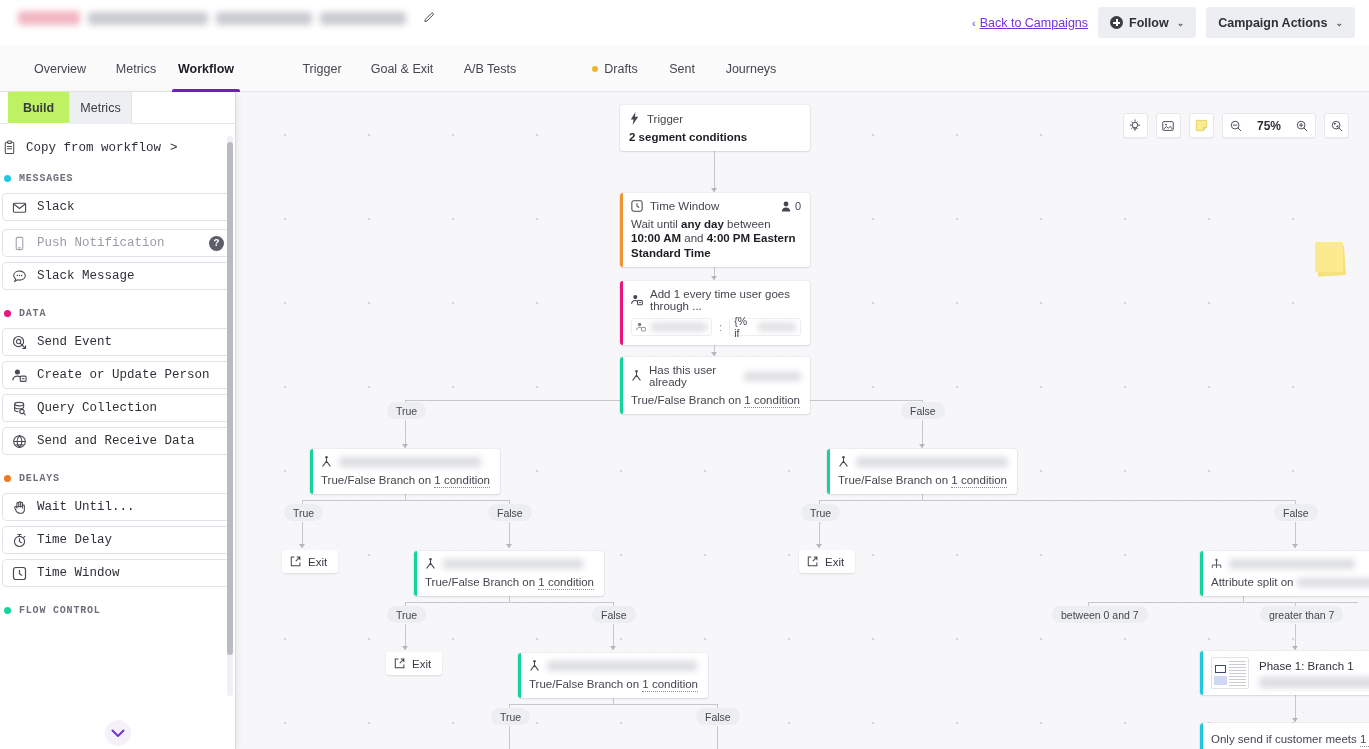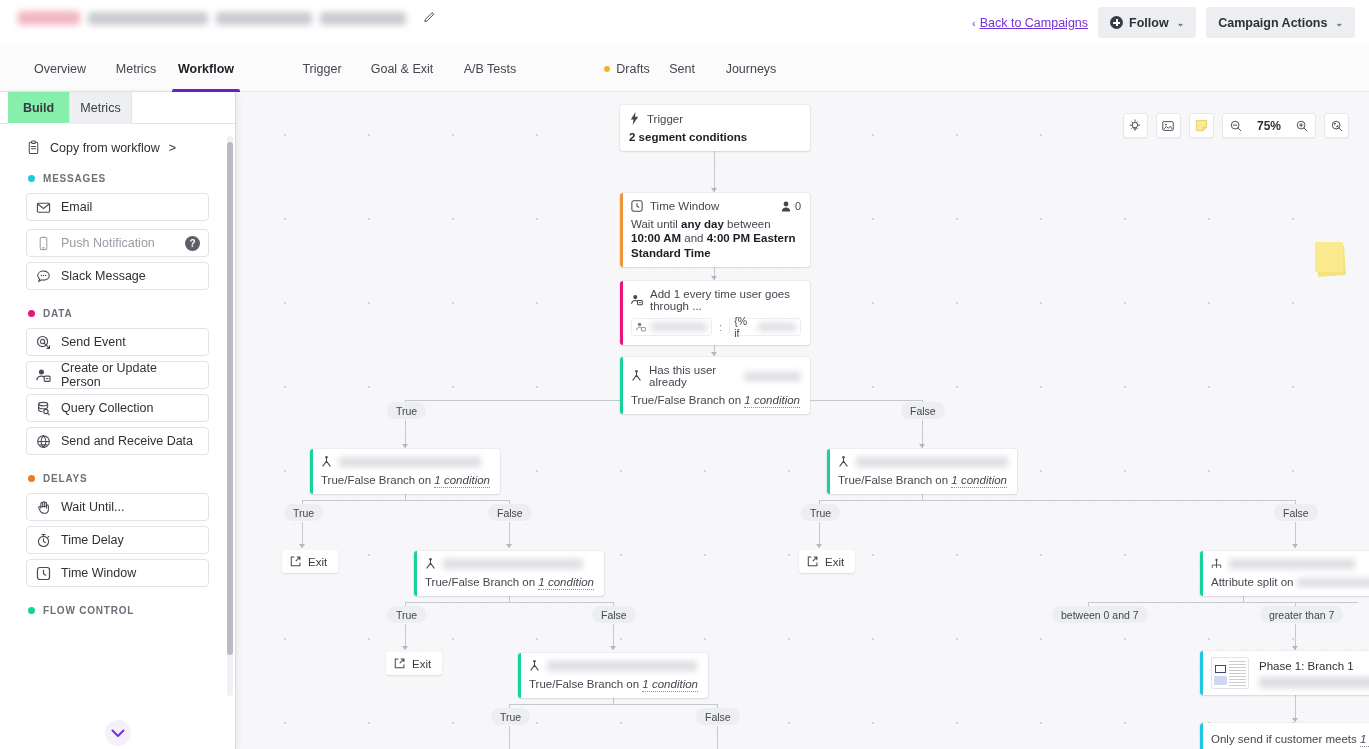--- a/index.html
+++ b/index.html
@@ -111,25 +111,26 @@
     display: flex; height: 32px;
     border-bottom: 1px solid #e4e5ea;
     background: #fff;
   }
   .ptab {
     width: 62px; height: 32px;
     display: flex; align-items: center; justify-content: center;
     font-size: 12.5px; color: #3a3b45; cursor: pointer;
     background: #eeeff2; border-right: 1px solid #e4e5ea;
   }
-  .ptab.active { background: #86efac; font-weight: 700; border-bottom: 1px solid #fff; }
+  .ptab.active { background: #bef264; font-weight: 700; border-bottom: 1px solid #fff; }
   .ptab:first-child { margin-left: 8px; }
   .panel-body {
     position: relative; height: 625px; overflow: hidden;
-    padding: 0 26px;
+    padding: 0 2px;
+    font-family: Liberation Mono, monospace;
   }
   .copy-row {
     display: flex; align-items: center; gap: 9px;
     margin-top: 16px; font-size: 12.5px; color: #2f3037; cursor: pointer;
   }
   .section-head {
     display: flex; align-items: center; gap: 8px;
     margin: 18px 0 9px 2px;
     font-size: 10px; letter-spacing: .08em; color: #6d6f79; font-weight: 600;
   }
@@ -235,21 +236,20 @@
   .node .pad { padding: 7px 9px 7px 11px; }
   .node-head {
     display: flex; align-items: center; gap: 7px;
     color: #45464f; font-size: 11.5px;
   }
   .node-sub { margin-top: 5px; font-size: 11.5px; color: #45464f; line-height: 1.25; }
   .b { font-weight: 700; color: #1d1e24; }
   .dotted-u {
     border-bottom: 1px dotted #8b8d96;
     padding-bottom: 1px;
-    font-style: italic;
   }
   .ppl-count {
     position: absolute; right: 9px; top: 7px;
     display: flex; align-items: center; gap: 4px;
     font-size: 11px; color: #45464f;
   }
   .blur-bar {
     display: inline-block; background: #dcdde2;
     border-radius: 2px; filter: blur(3.4px);
     vertical-align: middle;
@@ -352,21 +352,21 @@
       </div>
       <div class="tab" style="width: 68px; position: absolute; left: 268px;">
         <span>Trigger</span>
       </div>
       <div class="tab" style="width: 92px; position: absolute; left: 336px;">
         <span>Goal &amp; Exit</span>
       </div>
       <div class="tab" style="width: 84px; position: absolute; left: 428px;">
         <span>A/B Tests</span>
       </div>
-      <div class="tab" style="width: 78px; position: absolute; left: 568px; text-align: center;">
+      <div class="tab" style="width: 78px; position: absolute; left: 556px; text-align: center;">
         <span class="dot-y" style="background: rgb(240, 182, 42);"></span>
         <span>Drafts</span>
       </div>
       <div class="tab" style="width: 56px; position: absolute; left: 634px;">
         <span>Sent</span>
       </div>
       <div class="tab" style="width: 82px; position: absolute; left: 690px;">
         <span>Journeys</span>
       </div>
     </div>
@@ -401,21 +401,21 @@
           <span class="sec-dot" style="background: rgb(32, 199, 224);"></span>
           <span>MESSAGES</span>
         </div>
         <div class="item">
           <span class="ic">
             <svg width="15" height="15" viewBox="0 0 16 16">
               <rect x="1.5" y="3.5" width="13" height="9.5" rx="1" fill="none" stroke="#4a4b55" stroke-width="1.2"></rect>
               <path d="M1.8 4.2 8 9l6.2-4.8" fill="none" stroke="#4a4b55" stroke-width="1.2"></path>
             </svg>
           </span>
-          <span>Email</span>
+          <span>Slack</span>
         </div>
         <div class="item disabled">
           <span class="ic">
             <svg width="15" height="15" viewBox="0 0 16 16">
               <rect x="4.5" y="1.5" width="7" height="13" rx="1.4" fill="none" stroke="#a4a6ae" stroke-width="1.2"></rect>
               <path d="M7 12.6h2" stroke="#a4a6ae" stroke-width="1.2" stroke-linecap="round"></path>
             </svg>
           </span>
           <span>Push Notification</span>
           <span class="help-badge">?</span>

